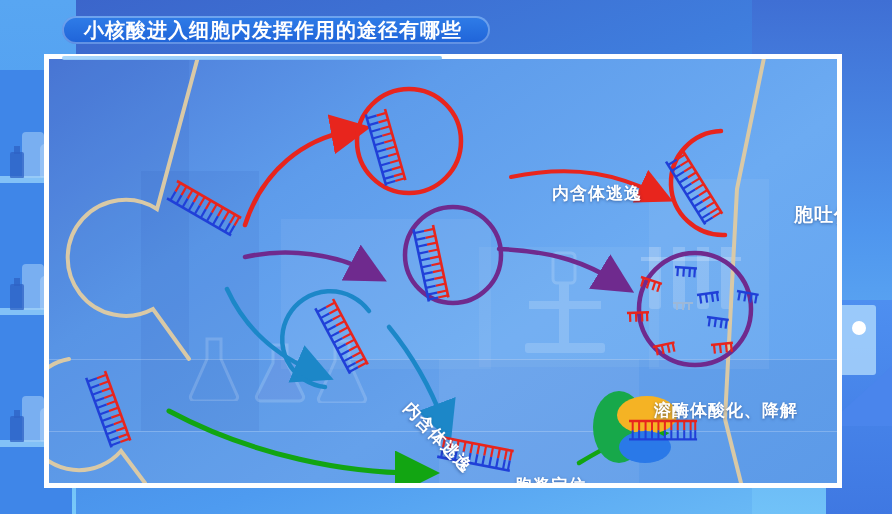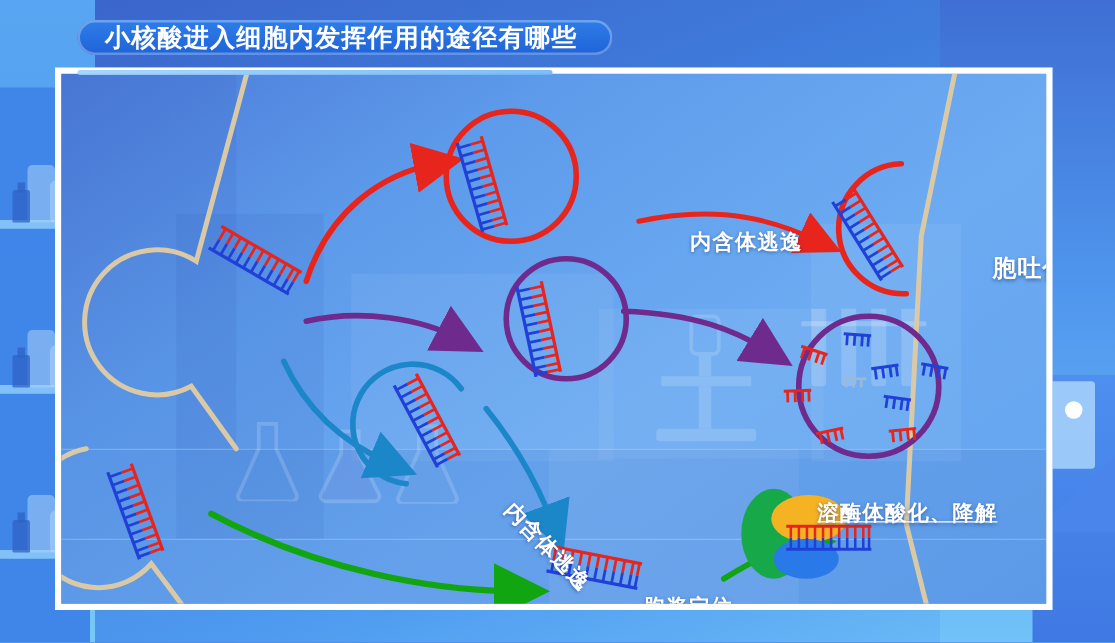--- a/index.html
+++ b/index.html
@@ -76,21 +76,21 @@
   
   .lbl{
     position:absolute;color:#ffffff;font-weight:bold;
     font-family:"DejaVu Sans","Liberation Sans",sans-serif;
     letter-spacing:1px;white-space:nowrap;
     text-shadow:0 1px 3px rgba(20,50,110,.55);
   }
   #lbl-endocytosis{left:57px;top:186px;font-size:19px;}
   #lbl-vesicle{left:503px;top:123px;font-size:17px;}
   #lbl-exocytosis{left:745px;top:143px;font-size:19px;}
-  #lbl-lysosome{left:605px;top:340px;font-size:17px;text-decoration:underline;}
+  #lbl-lysosome{left:605px;top:340px;font-size:17px;}
   #lbl-escape{left:366px;top:338px;font-size:17px;transform:rotate(46deg);transform-origin:left top;}
   #lbl-cytoplasm{left:466px;top:415px;font-size:17px;}
 
   
   .hdr-pill{
     position:absolute;left:62px;top:16px;height:28px;
     padding:0 28px 0 22px;
     display:flex;align-items:flex-end;
     background:linear-gradient(180deg,#2f7de8 0%,#1f63d8 100%);
     border-radius:19px;

